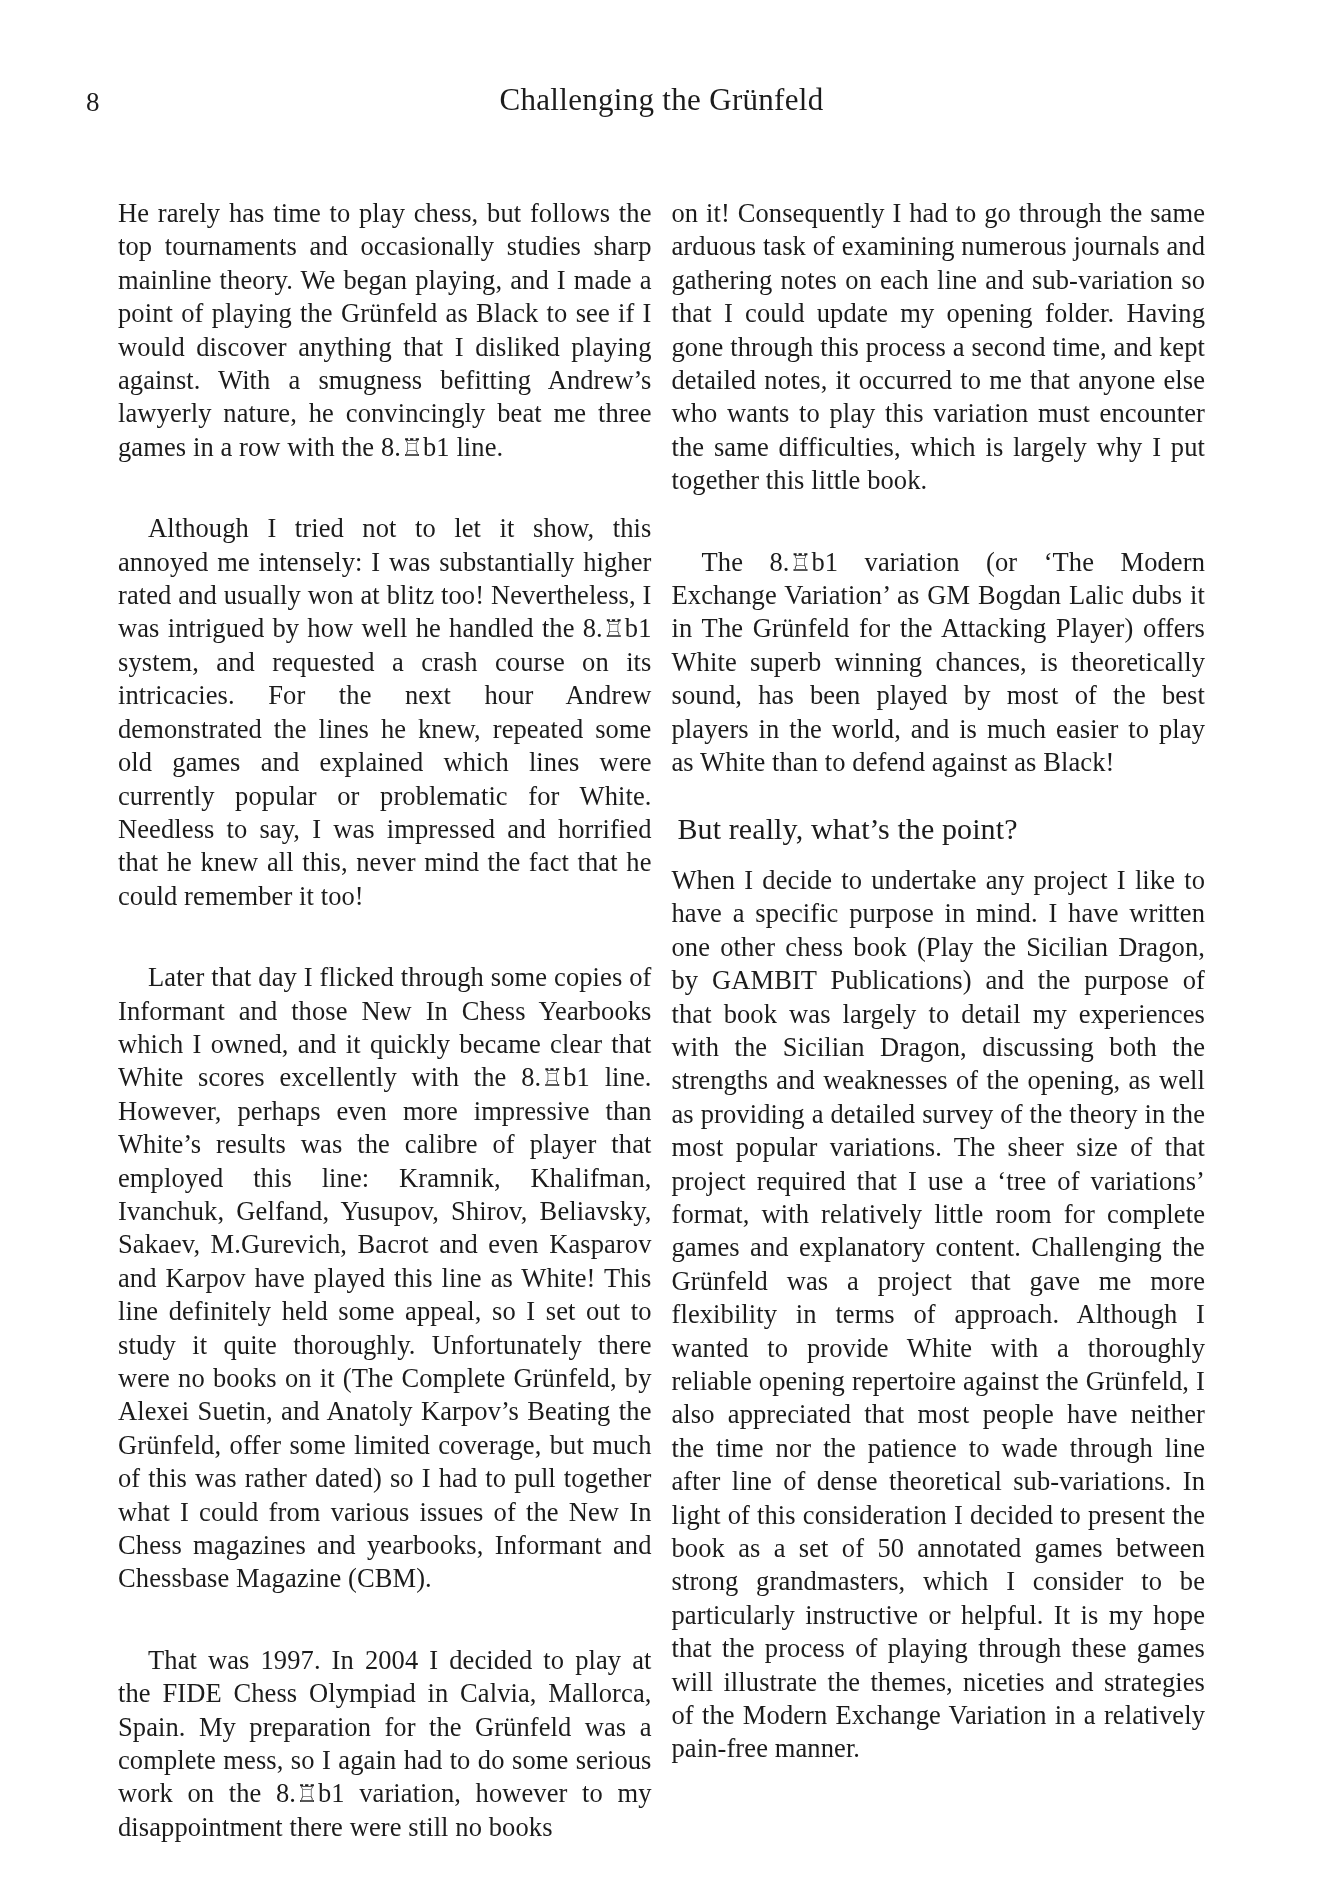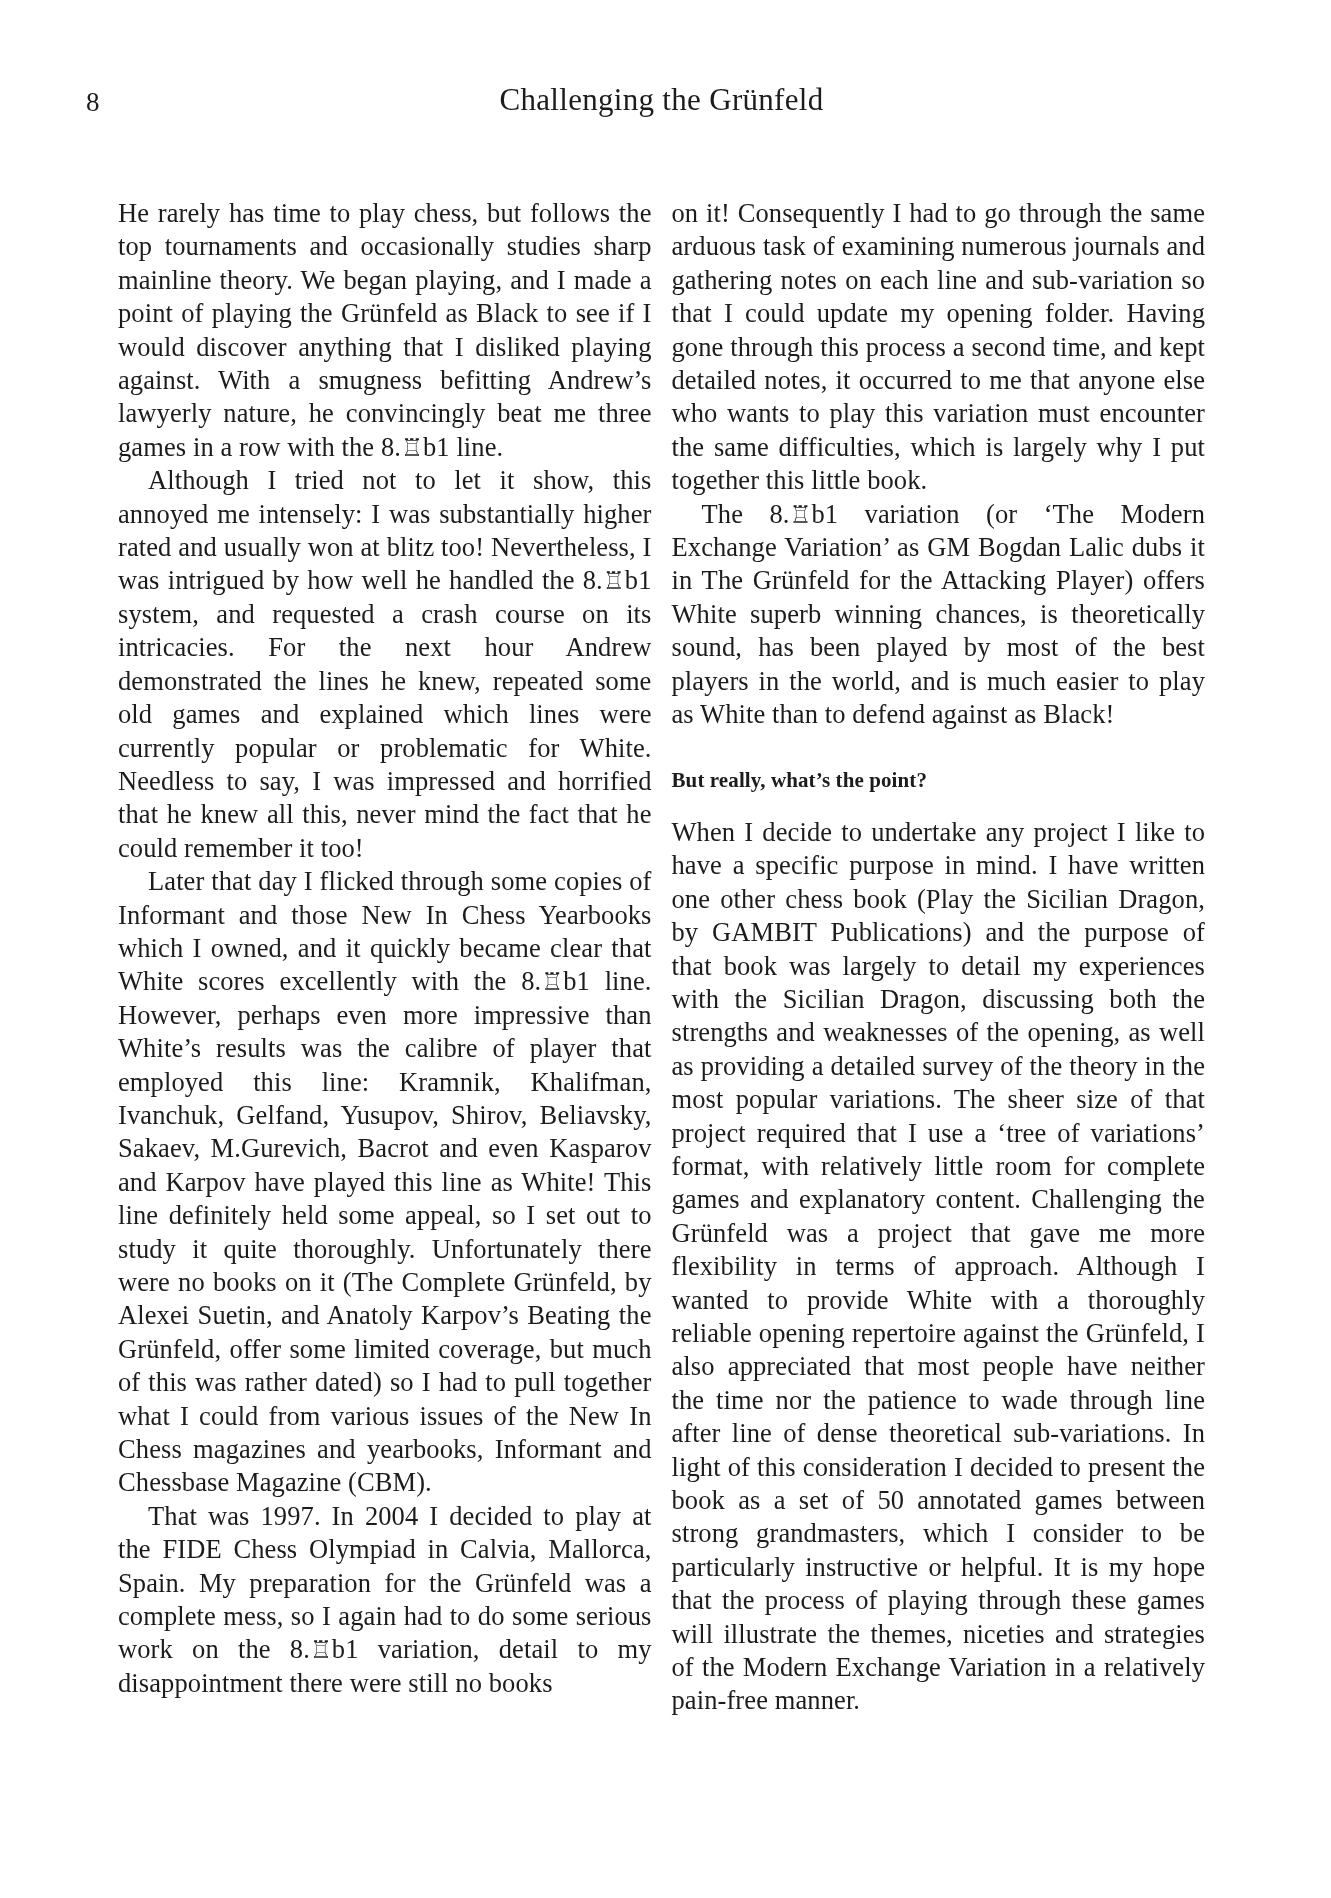--- a/index.html
+++ b/index.html
@@ -39,47 +39,47 @@
   }
   .col {
     flex: 1 1 0;
     min-width: 0;
     font-size: 26.5px;
     line-height: 33.4px;
     text-align: justify;
     letter-spacing: 0.1px;
   }
   .col p.para { margin: 0; }
-  .col p.para.indent { text-indent: 30px; }
+  .col p.para.indent { text-indent: 30px; margin-top: 48px; }
   .col h2.heading {
-    font-size: 21px;
-    font-weight: bold;
+    font-size: 30px;
+    font-weight: normal;
     text-align: left;
-    margin: 32px 0 19px 0;
+    margin: 32px 0 19px 6px;
     line-height: 33.4px;
   }
   .it { }
   .chess {
     font-family: "DejaVu Sans", sans-serif;
     font-size: 0.92em;
     font-style: normal;
   }
 </style>
 </head>
 <body>
 
 <div class="page">
   <div class="page-num">8</div>
   <div class="running-head">Challenging the Grünfeld</div>
   <div class="columns">
     <section class="col">
         <p class="para"><span>He rarely has time to play chess, but follows the top tournaments and occasionally studies sharp mainline theory. We began playing, and I made a point of playing the Grünfeld as Black to see if I would discover anything that I disliked playing against. With a smugness befitting Andrew’s lawyerly nature, he convincingly beat me three games in a row with the 8.</span><span class="chess">♖</span><span>b1 line.</span></p>
         <p class="para indent"><span>Although I tried not to let it show, this annoyed me intensely: I was substantially higher rated and usually won at blitz too! Nevertheless, I was intrigued by how well he handled the 8.</span><span class="chess">♖</span><span>b1 system, and requested a crash course on its intricacies. For the next hour Andrew demonstrated the lines he knew, repeated some old games and explained which lines were currently popular or problematic for White. Needless to say, I was impressed and horrified that he knew all this, never mind the fact that he could remember it too!</span></p>
         <p class="para indent"><span>Later that day I flicked through some copies of </span><span class="it">Informant</span><span> and those </span><span class="it">New In Chess</span><span> Yearbooks which I owned, and it quickly became clear that White scores excellently with the 8.</span><span class="chess">♖</span><span>b1 line. However, perhaps even more impressive than White’s results was the calibre of player that employed this line: Kramnik, Khalifman, Ivanchuk, Gelfand, Yusupov, Shirov, Beliavsky, Sakaev, M.Gurevich, Bacrot and even Kasparov and Karpov have played this line as White! This line definitely held some appeal, so I set out to study it quite thoroughly. Unfortunately there were no books on it (</span><span class="it">The Complete Grünfeld</span><span>, by Alexei Suetin, and Anatoly Karpov’s </span><span class="it">Beating the Grünfeld</span><span>, offer some limited coverage, but much of this was rather dated) so I had to pull together what I could from various issues of the </span><span class="it">New In Chess</span><span> magazines and yearbooks, </span><span class="it">Informant</span><span> and </span><span class="it">Chessbase Magazine (CBM)</span><span>.</span></p>
-        <p class="para indent"><span>That was 1997. In 2004 I decided to play at the FIDE Chess Olympiad in Calvia, Mallorca, Spain. My preparation for the Grünfeld was a complete mess, so I again had to do some serious work on the 8.</span><span class="chess">♖</span><span>b1 variation, detail to my disappointment there were still no books</span></p>
+        <p class="para indent"><span>That was 1997. In 2004 I decided to play at the FIDE Chess Olympiad in Calvia, Mallorca, Spain. My preparation for the Grünfeld was a complete mess, so I again had to do some serious work on the 8.</span><span class="chess">♖</span><span>b1 variation, however to my disappointment there were still no books</span></p>
       </section>
     <section class="col">
         <p class="para"><span>on it! Consequently I had to go through the same arduous task of examining numerous journals and gathering notes on each line and sub-variation so that I could update my opening folder. Having gone through this process a second time, and kept detailed notes, it occurred to me that anyone else who wants to play this variation must encounter the same difficulties, which is largely why I put together this little book.</span></p>
         <p class="para indent"><span>The 8.</span><span class="chess">♖</span><span>b1 variation (or ‘The Modern Exchange Variation’ as GM Bogdan Lalic dubs it in </span><span class="it">The Grünfeld for the Attacking Player</span><span>) offers White superb winning chances, is theoretically sound, has been played by most of the best players in the world, and is much easier to play as White than to defend against as Black!</span></p>
         <h2 class="heading"><span>But really, what’s the point?</span></h2>
         <p class="para"><span>When I decide to undertake any project I like to have a specific purpose in mind. I have written one other chess book (</span><span class="it">Play the Sicilian Dragon</span><span>, by GAMBIT Publications) and the purpose of that book was largely to detail my experiences with the Sicilian Dragon, discussing both the strengths and weaknesses of the opening, as well as providing a detailed survey of the theory in the most popular variations. The sheer size of that project required that I use a ‘tree of variations’ format, with relatively little room for complete games and explanatory content. </span><span class="it">Challenging the Grünfeld</span><span> was a project that gave me more flexibility in terms of approach. Although I wanted to provide White with a thoroughly reliable opening repertoire against the Grünfeld, I also appreciated that most people have neither the time nor the patience to wade through line after line of dense theoretical sub-variations. In light of this consideration I decided to present the book as a set of 50 annotated games between strong grandmasters, which I consider to be particularly instructive or helpful. It is my hope that the process of playing through these games will illustrate the themes, niceties and strategies of the Modern Exchange Variation in a relatively pain-free manner.</span></p>
       </section>
   </div>
 </div>
 

